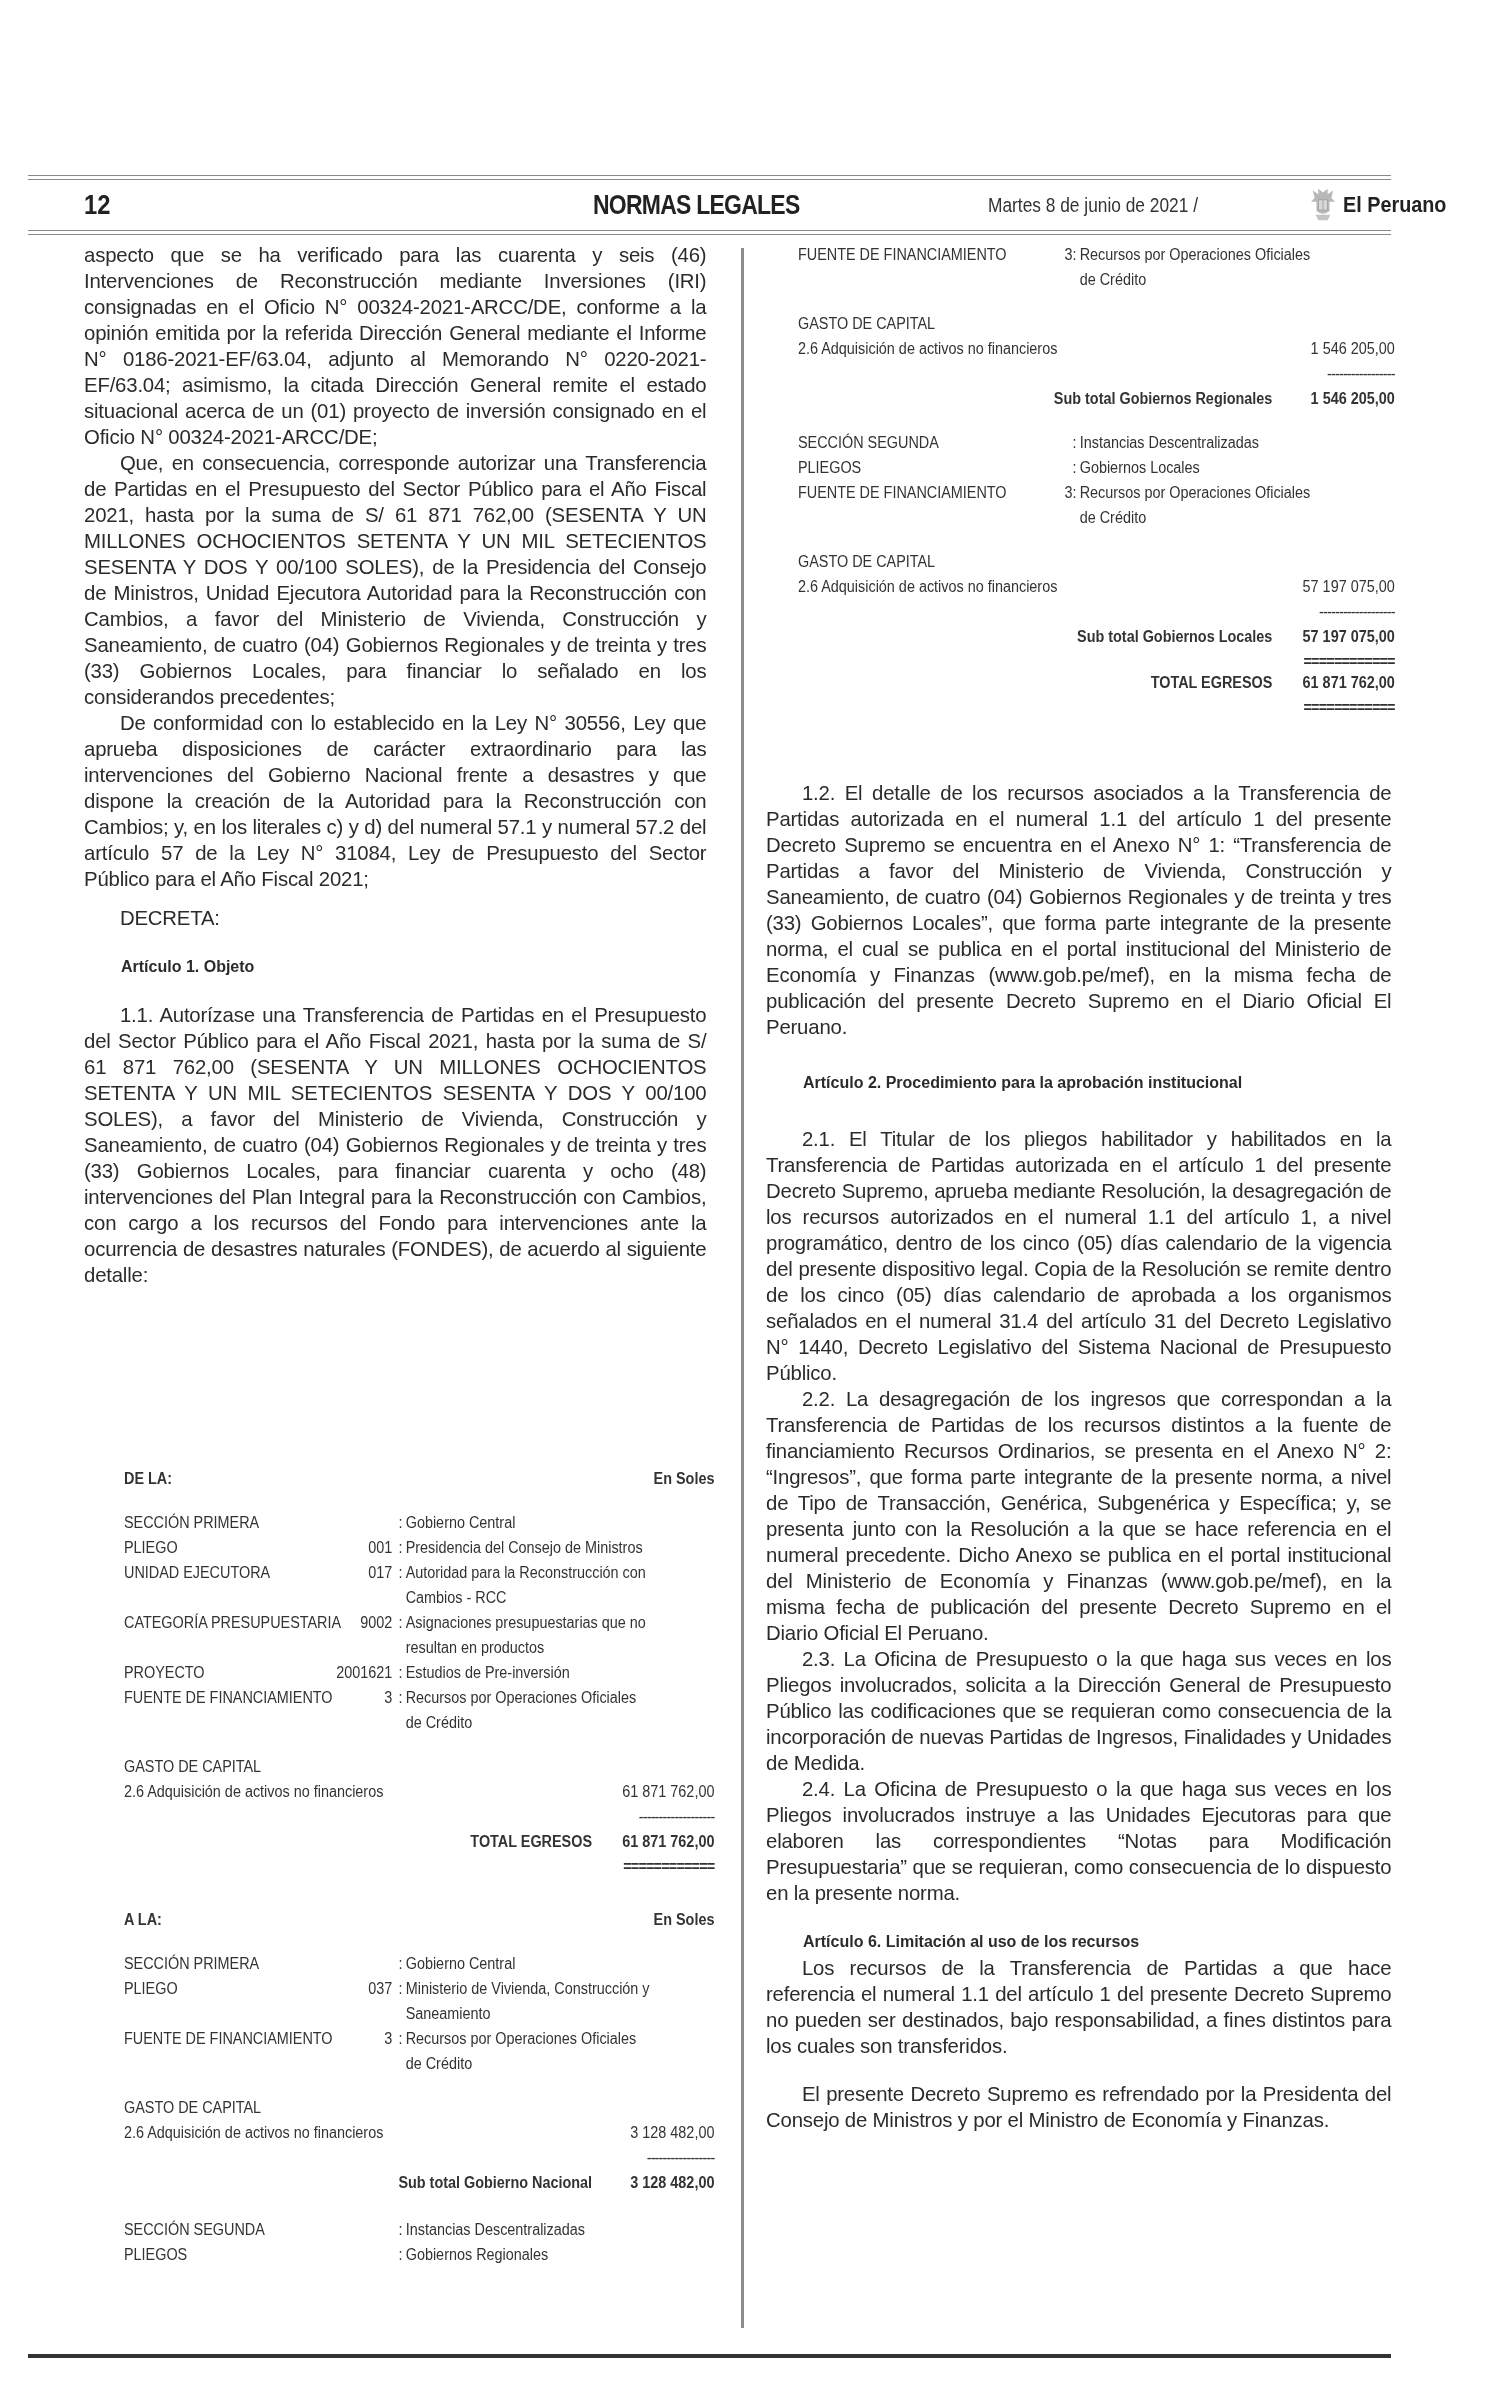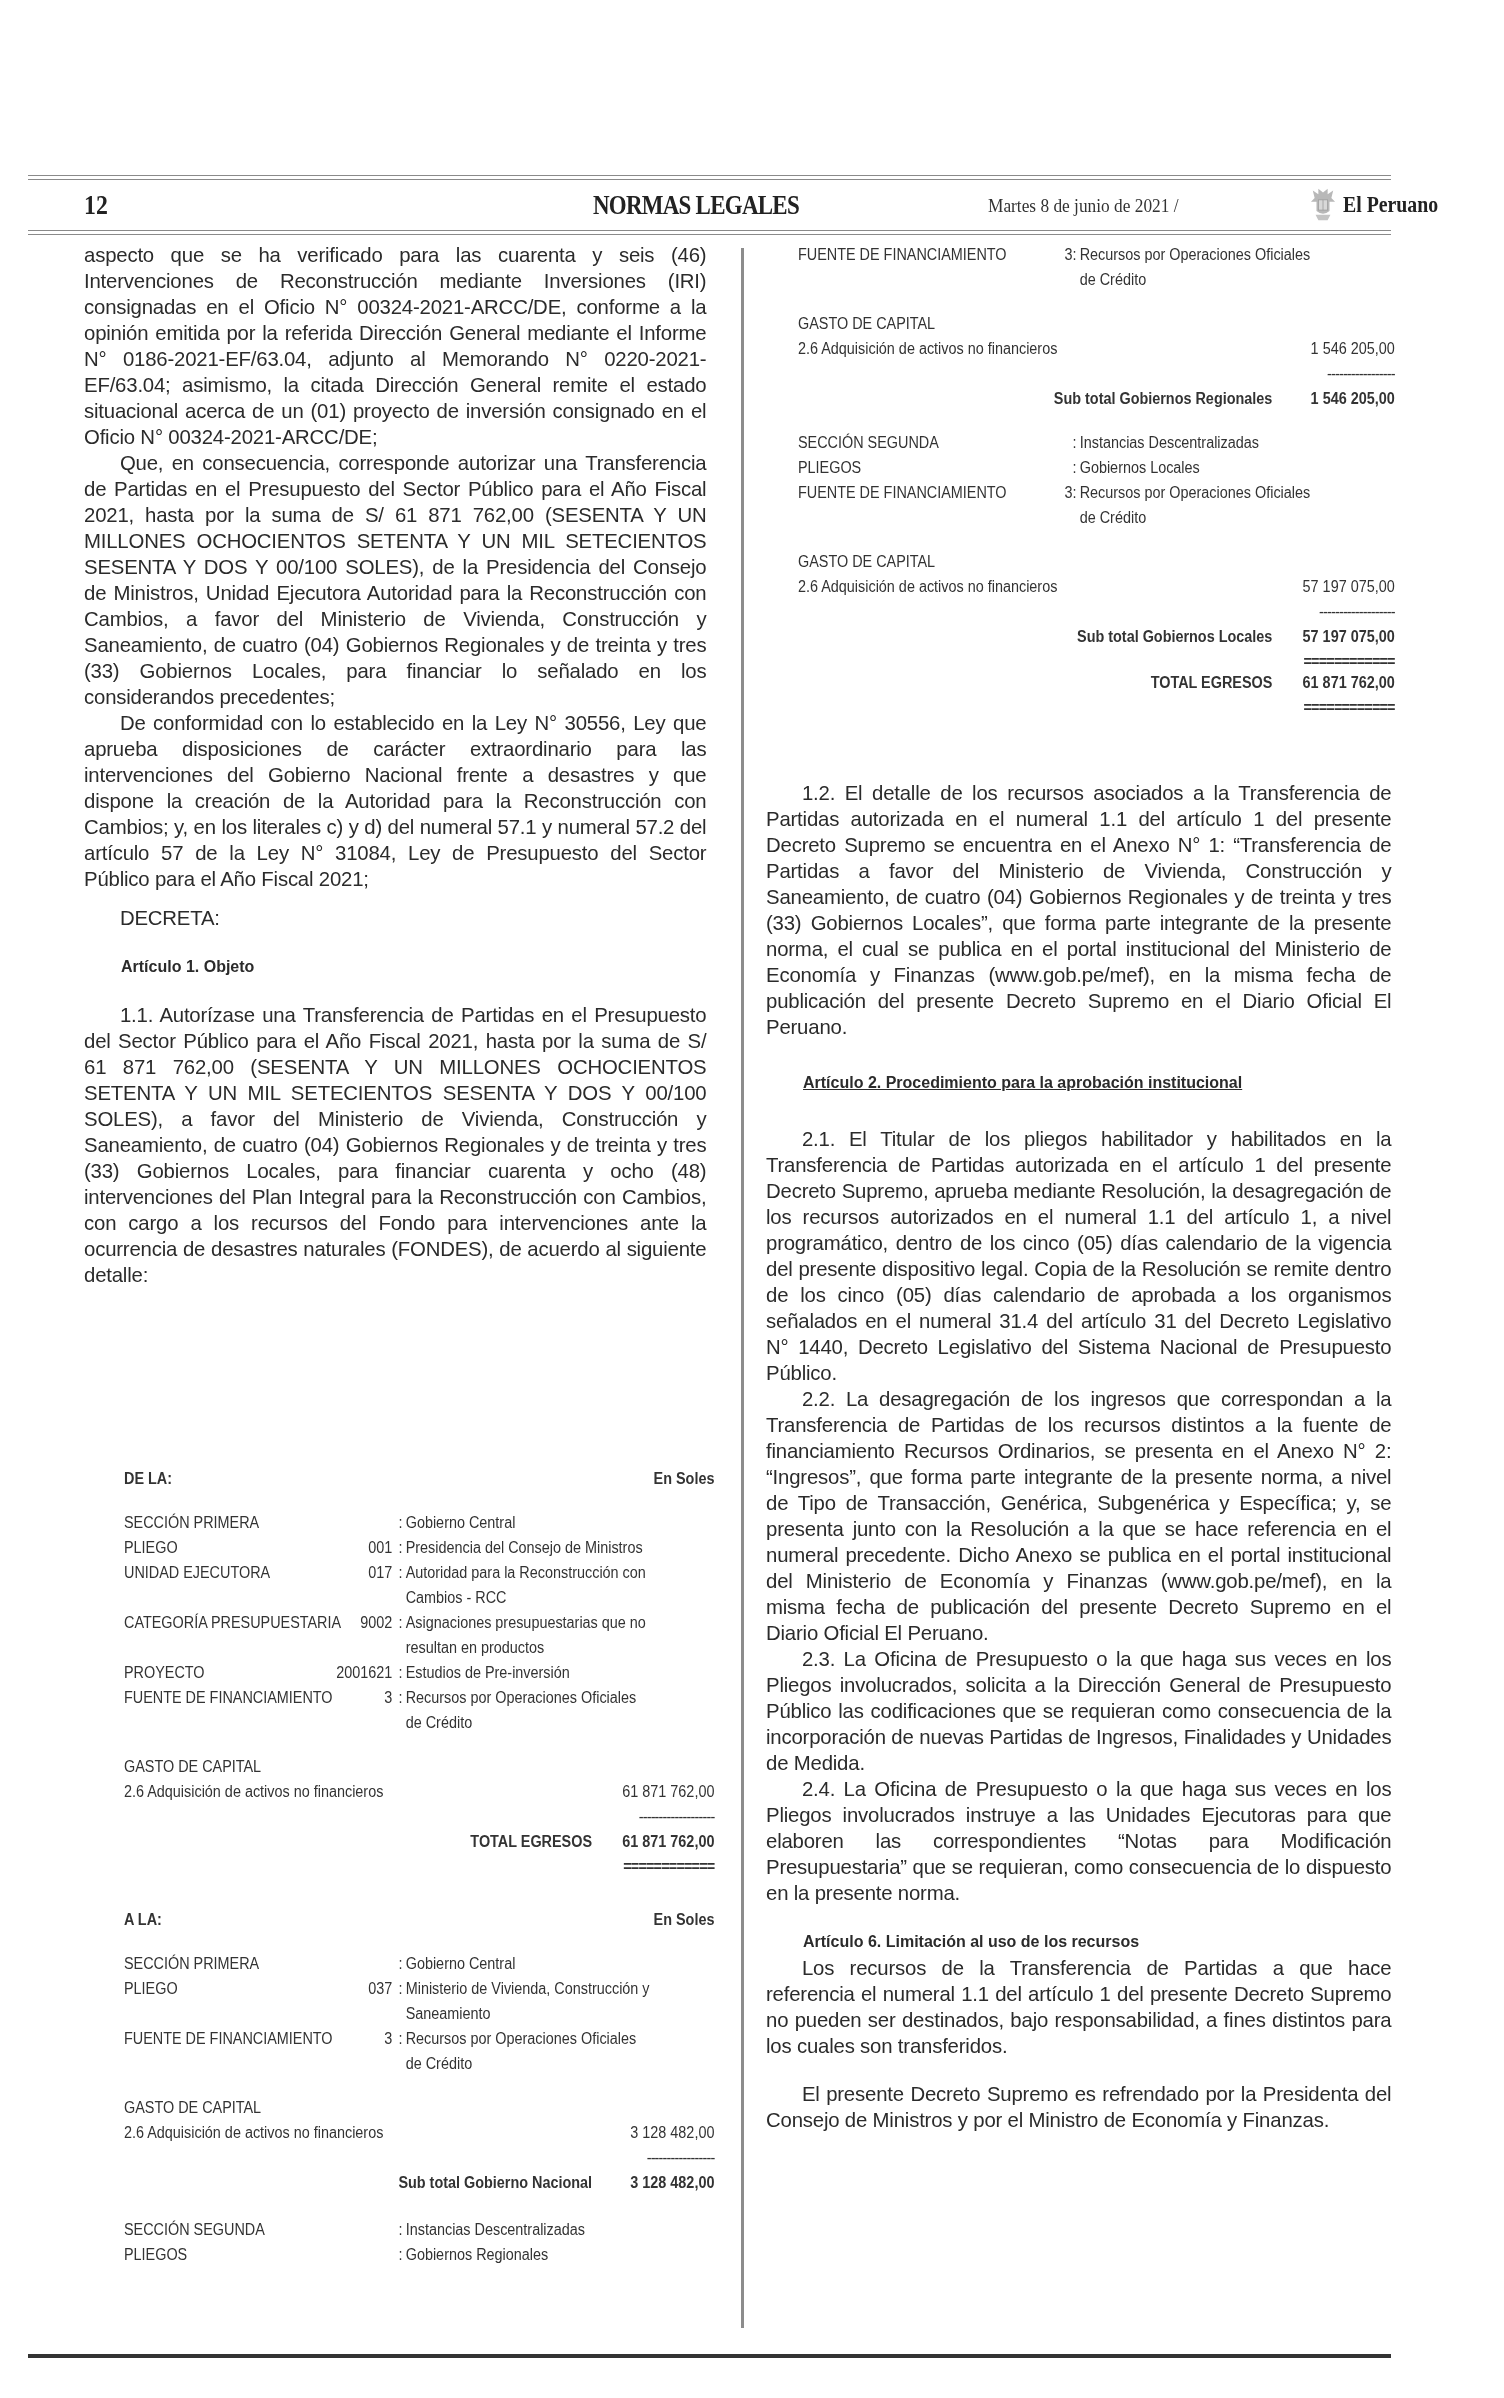--- a/index.html
+++ b/index.html
@@ -4,37 +4,37 @@
 <style>
   * { box-sizing: border-box; margin: 0; padding: 0; }
   html, body { width: 1505px; height: 2399px; background: #ffffff; }
   body { position: relative; font-family: "Liberation Sans", sans-serif; color: #2a2a2a; overflow: hidden; }
 
   .rule-double { position: absolute; left: 28px; width: 1363px; height: 4.7px; border-top: 1.9px solid #8a8a8a; border-bottom: 0.9px solid #8a8a8a; }
   #rule-top { top: 175px; }
   #rule-mid { top: 230px; }
   #rule-bottom { position: absolute; left: 28px; top: 2354px; width: 1363px; height: 3.7px; background: #333; }
 
-  .masthead { position: absolute; top: 183px; left: 28px; width: 1363px; height: 47px; font-family: Liberation Serif, serif; }
+  .masthead { position: absolute; top: 183px; left: 28px; width: 1363px; height: 47px; }
   .page-num { position: absolute; left: 56px; top: 5.6px; font-size: 28px; font-weight: bold; color: #222; transform: scaleX(0.85); transform-origin: left; }
   .section-title { position: absolute; left: 565px; top: 5.6px; font-size: 28px; font-weight: bold; color: #222; letter-spacing: -0.9px; transform: scaleX(0.82); transform-origin: left; }
   .date-line { position: absolute; left: 960px; top: 11.2px; font-size: 19.7px; color: #333; transform: scaleX(0.88); transform-origin: left; white-space: nowrap; }
   .crest { position: absolute; left: 1279px; top: 1.9px; width: 32px; height: 39px; }
   .brand { position: absolute; left: 1315px; top: 9.4px; font-size: 22.5px; font-weight: bold; color: #222; transform: scaleX(0.88); transform-origin: left; white-space: nowrap; }
 
   .col-divider { position: absolute; left: 741px; top: 248px; width: 2.8px; height: 2080px; background: #8c8c8c; }
 
   .col { position: absolute; }
   #col-left { left: 84px; top: 242px; width: 623px; }
   #col-right { left: 766px; top: 242px; width: 626px; }
 
   .para { font-size: 21px; line-height: 26px; text-align: justify; color: #2b2b2b; letter-spacing: -0.2px; transform: scaleX(0.97); transform-origin: left; width: 103%; }
   .para.indent { text-indent: 37px; }
   .heading { font-size: 16px; line-height: 26px; font-weight: bold; color: #2b2b2b; text-indent: 37px; }
-  .heading.wrap { text-indent: 37px; text-align: justify; text-decoration: underline; }
+  .heading.wrap { text-indent: 37px; text-align: justify; }
   .gap-s { height: 13px; }
   .gap-m { height: 22.5px; }
   .gap-l { height: 30px; }
 
   
   .budget { font-size: 16px; line-height: 25px; color: #333; transform: scaleX(0.9); transform-origin: left; }
   .brow { position: relative; height: 25px; white-space: nowrap; }
   .brow .lbl { position: absolute; left: 0; }
   .brow .code { position: absolute; text-align: right; }
   .brow .colon { position: absolute; }

